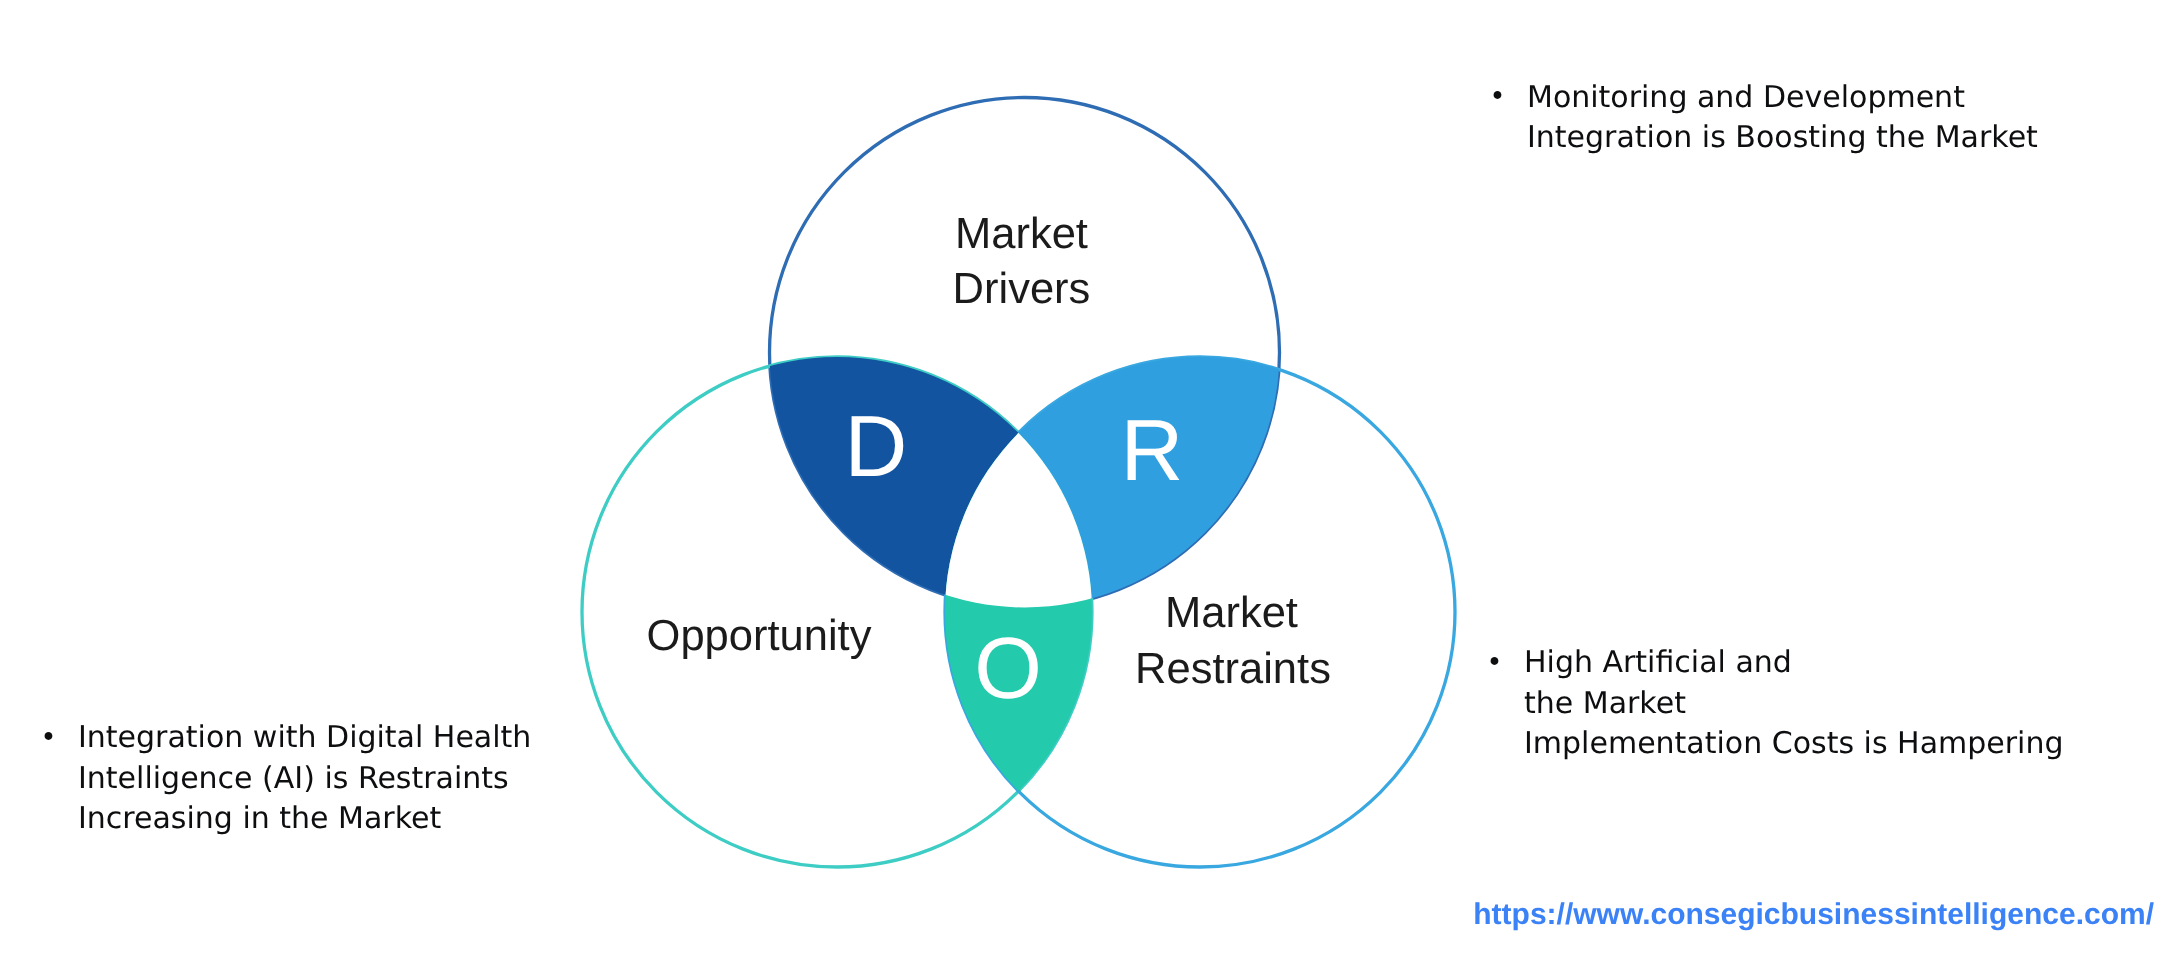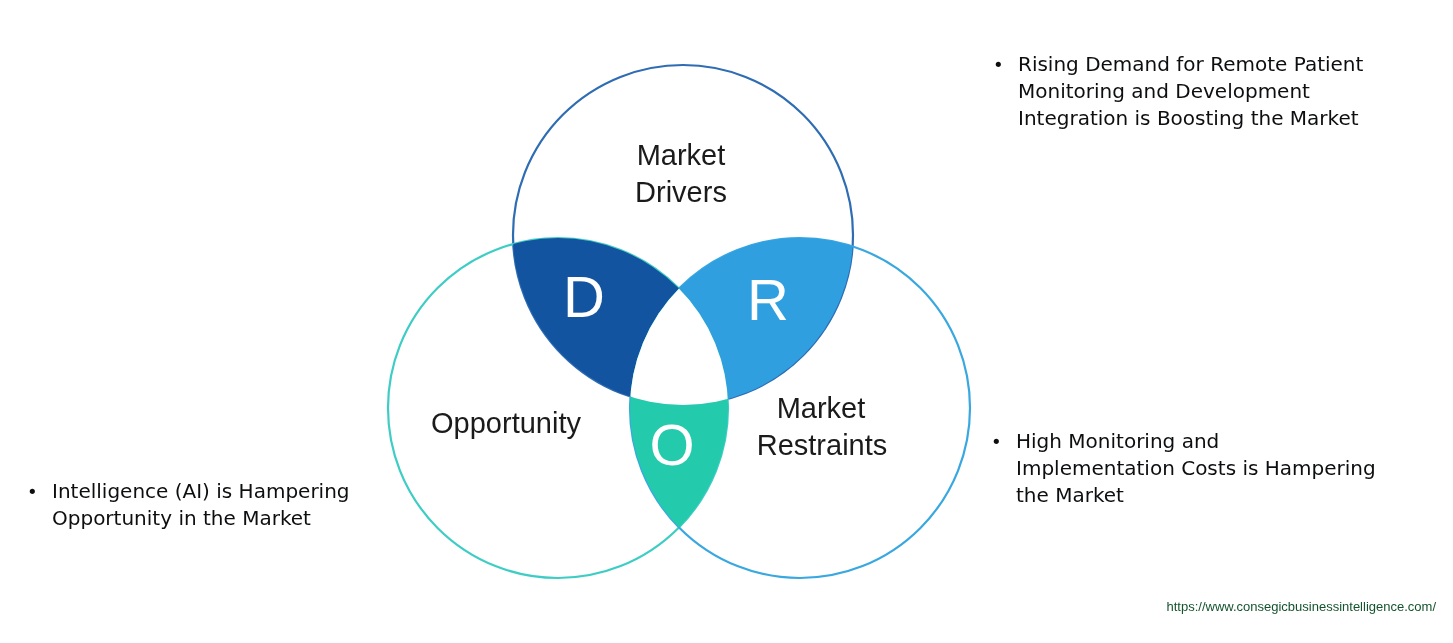--- a/index.html
+++ b/index.html
@@ -61,24 +61,24 @@
     padding-left: 5px;
     box-sizing: border-box;
   }
   .note-drivers   { left: 988px; top: 51px;  }
   .note-restraints{ left: 986px; top: 428px; }
   .note-opportunity { left: 22px; top: 478px; }
   .source {
     position: absolute;
     right: 17px;
     top: 599px;
-    color: #14532d;
+    color: #3b82f6;
     font-family: "Liberation Sans", sans-serif;
-    font-size: 13px;
-    font-weight: 400;
+    font-size: 20px;
+    font-weight: 700;
   }
 </style>
 </head>
 <body>
 
 <div class="stage">
 
   <svg class="venn" width="1453" height="643" viewBox="0 0 1453 643">
     <defs>
       <clipPath id="clipT">
@@ -113,38 +113,38 @@
     <text class="vlabel" x="681" y="165">Market</text>
     <text class="vlabel" x="681" y="202">Drivers</text>
     <text class="vlabel" x="506" y="433">Opportunity</text>
     <text class="vlabel" x="821" y="418">Market</text>
     <text class="vlabel" x="822" y="455">Restraints</text>
   </svg>
 
   <div class="note note-drivers">
     <span class="bullet">•</span>
     <div class="note-lines">
-      <div>Rising Demand for Remote Patient</div>
       <div>Monitoring and Development</div>
       <div>Integration is Boosting the Market</div>
     </div>
   </div>
 
   <div class="note note-restraints">
     <span class="bullet">•</span>
     <div class="note-lines">
-      <div>High Monitoring and</div>
+      <div>High Artificial and</div>
+      <div>the Market</div>
       <div>Implementation Costs is Hampering</div>
-      <div>the Market</div>
     </div>
   </div>
 
   <div class="note note-opportunity">
     <span class="bullet">•</span>
     <div class="note-lines">
-      <div>Intelligence (AI) is Hampering</div>
-      <div>Opportunity in the Market</div>
+      <div>Integration with Digital Health</div>
+      <div>Intelligence (AI) is Restraints</div>
+      <div>Increasing in the Market</div>
     </div>
   </div>
 
   <div class="source">https://www.consegicbusinessintelligence.com/</div>
 
 </div>
 
 </body></html>

